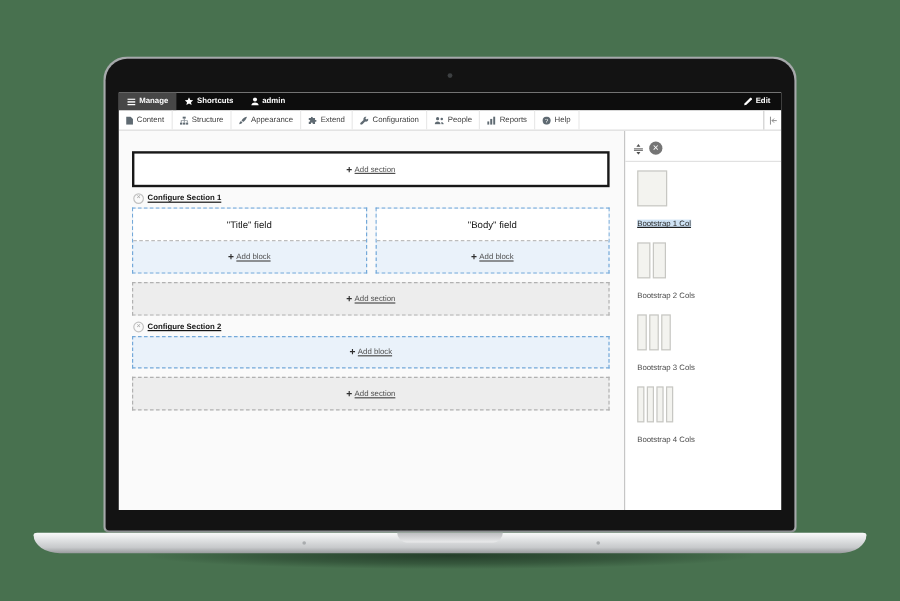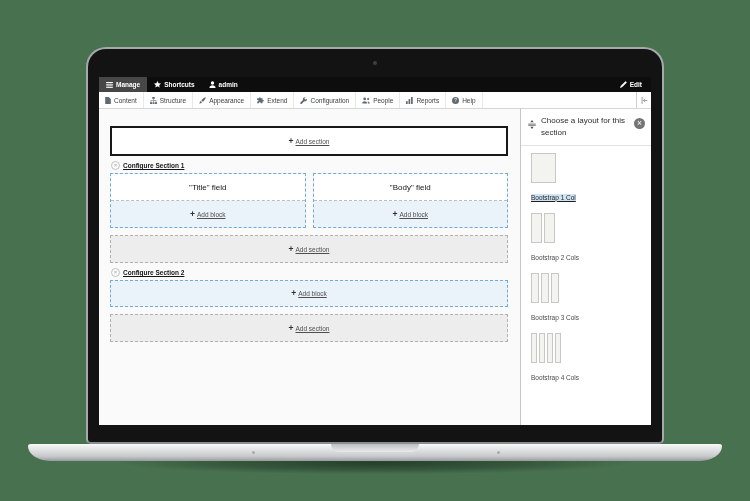--- a/index.html
+++ b/index.html
@@ -305,21 +305,20 @@
       <div class="sidebar">
         <div class="sidebar-header">
           <span class="icon drag-icon">
             <svg width="8" height="9" viewBox="0 0 10 12">
                 <path d="M5 0l2.2 3H2.8z"></path>
                 <rect y="4.9" width="10" height="1"></rect>
                 <rect y="6.5" width="10" height="1"></rect>
                 <path d="M5 12L2.8 9h4.4z"></path>
               </svg>
           </span>
-          <span class="sidebar-title">Choose a layout for this section</span>
           <span class="close-btn"></span>
         </div>
 
         <div class="layout-list">
 
           <div class="layout-item">
             <div class="thumb">
               <div class="pane w1"></div>
             </div>
             <span class="layout-label selected">Bootstrap 1 Col</span>

